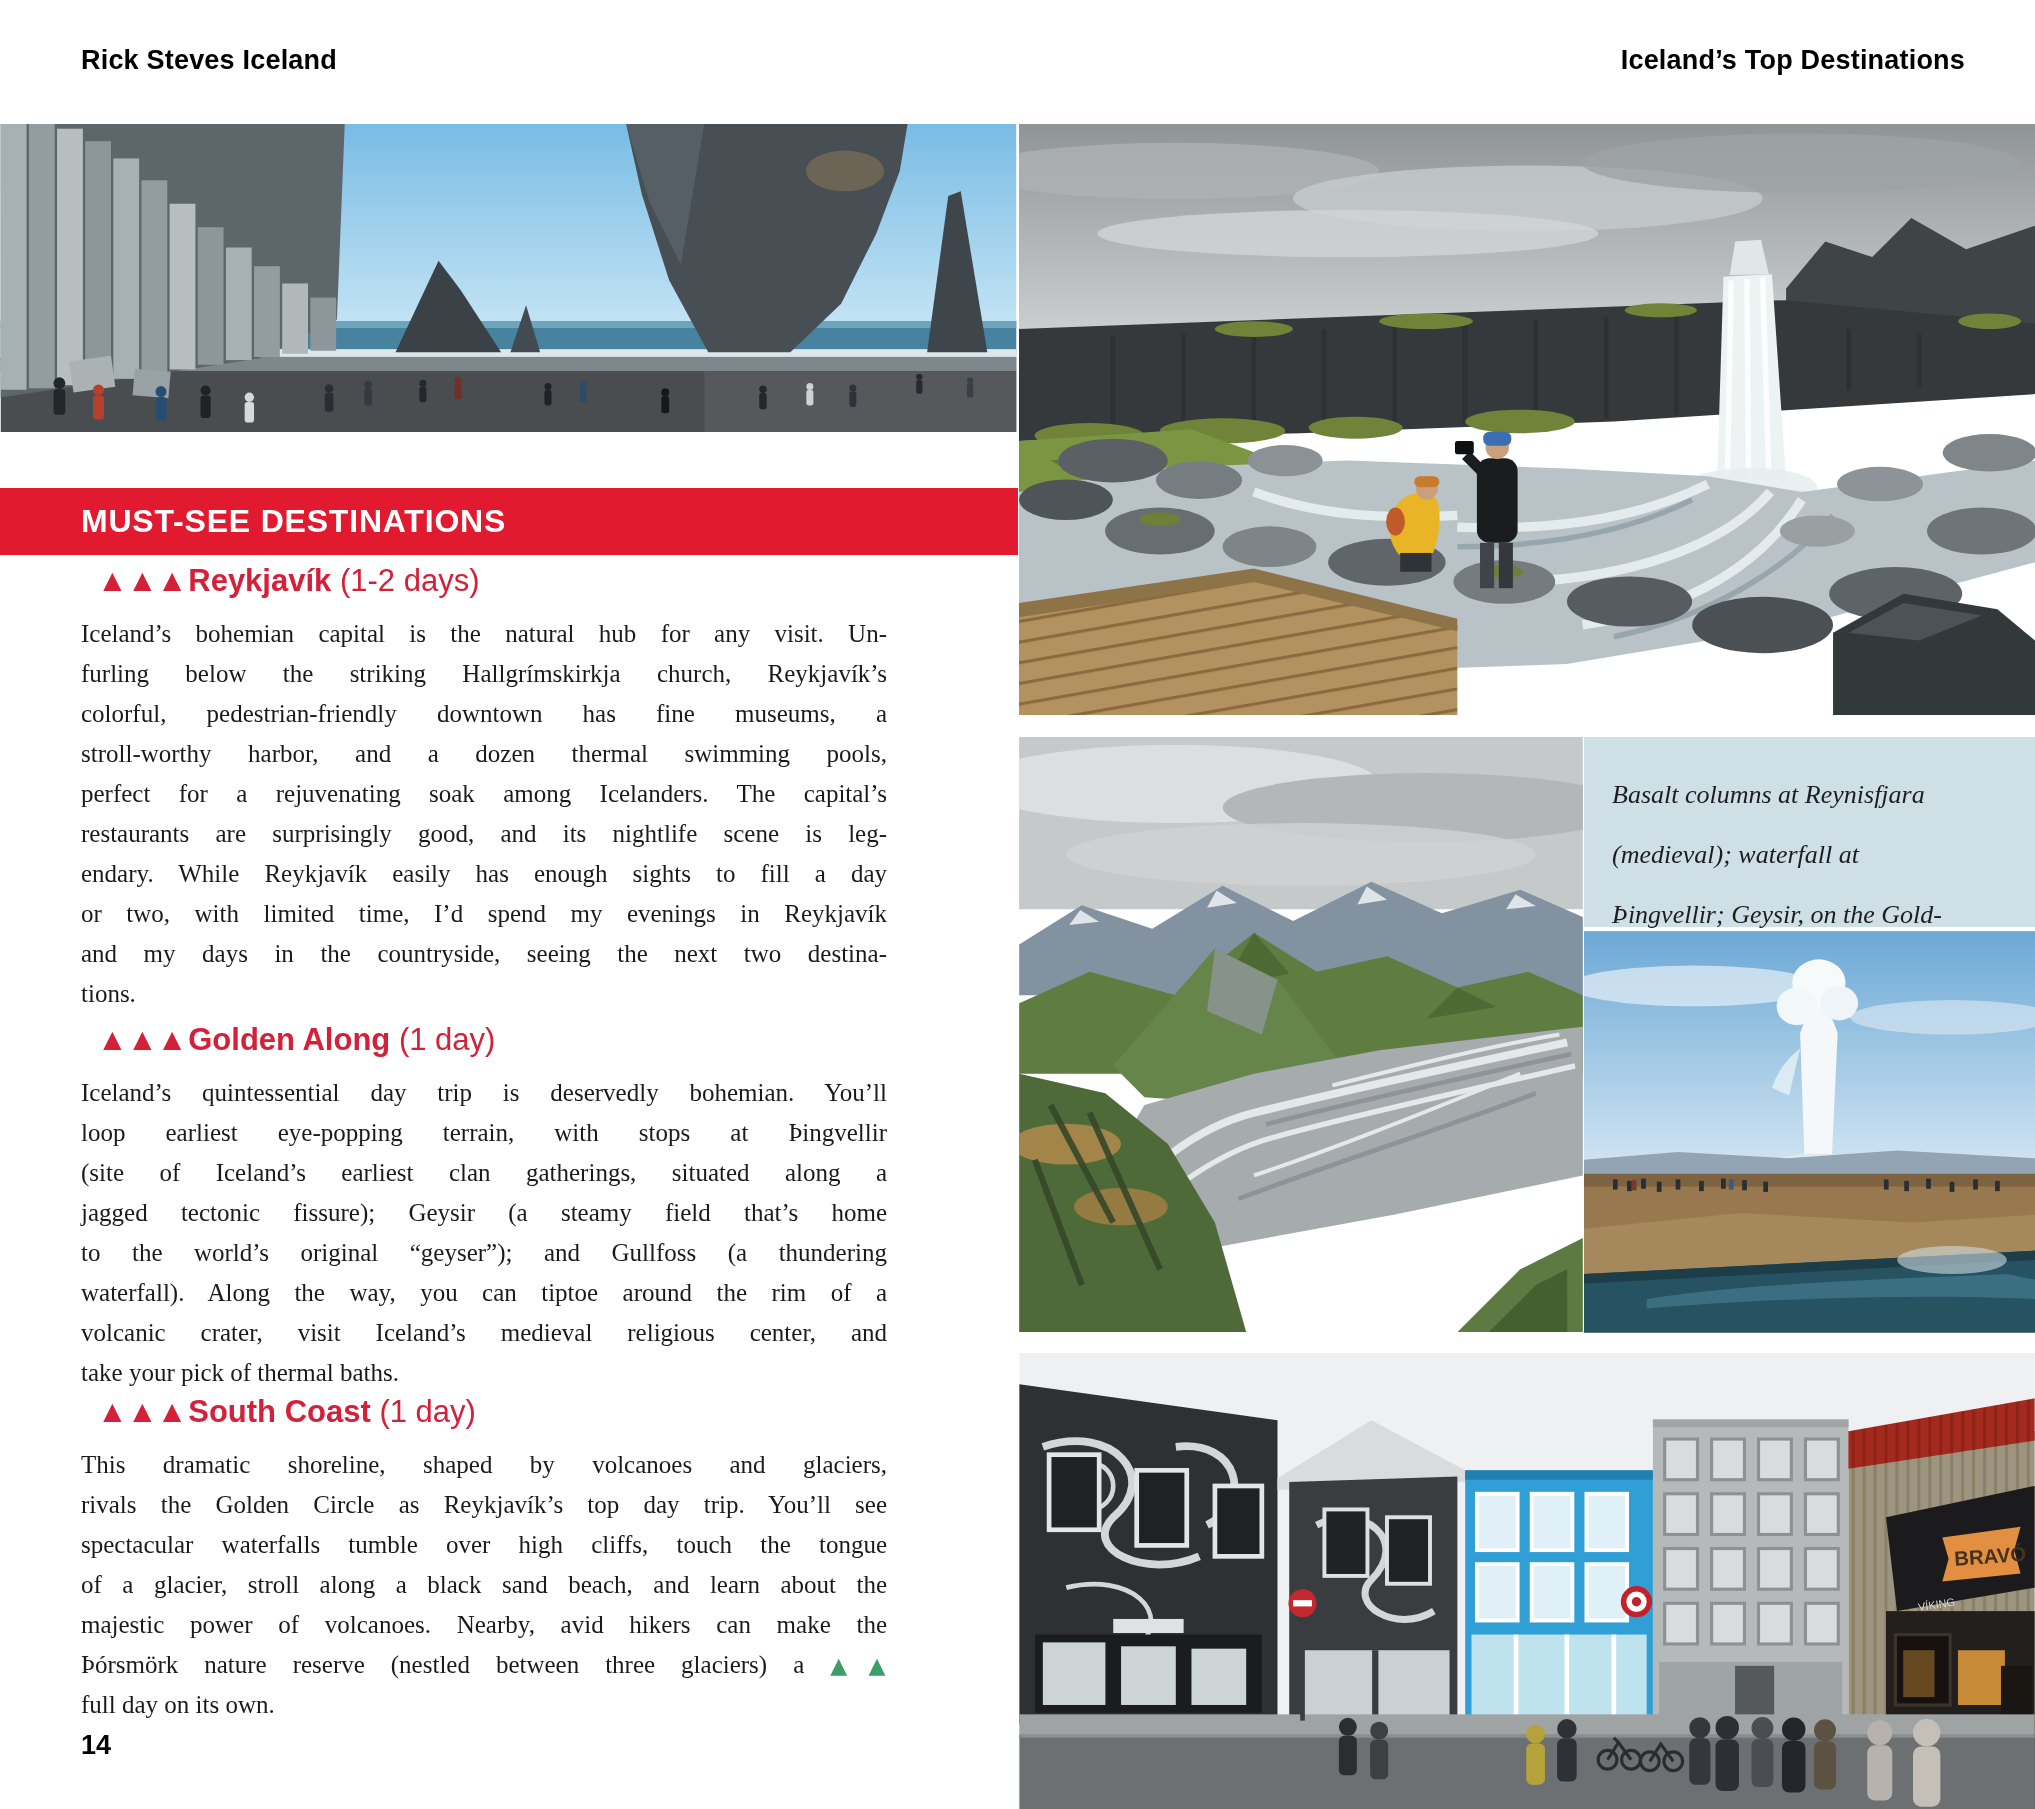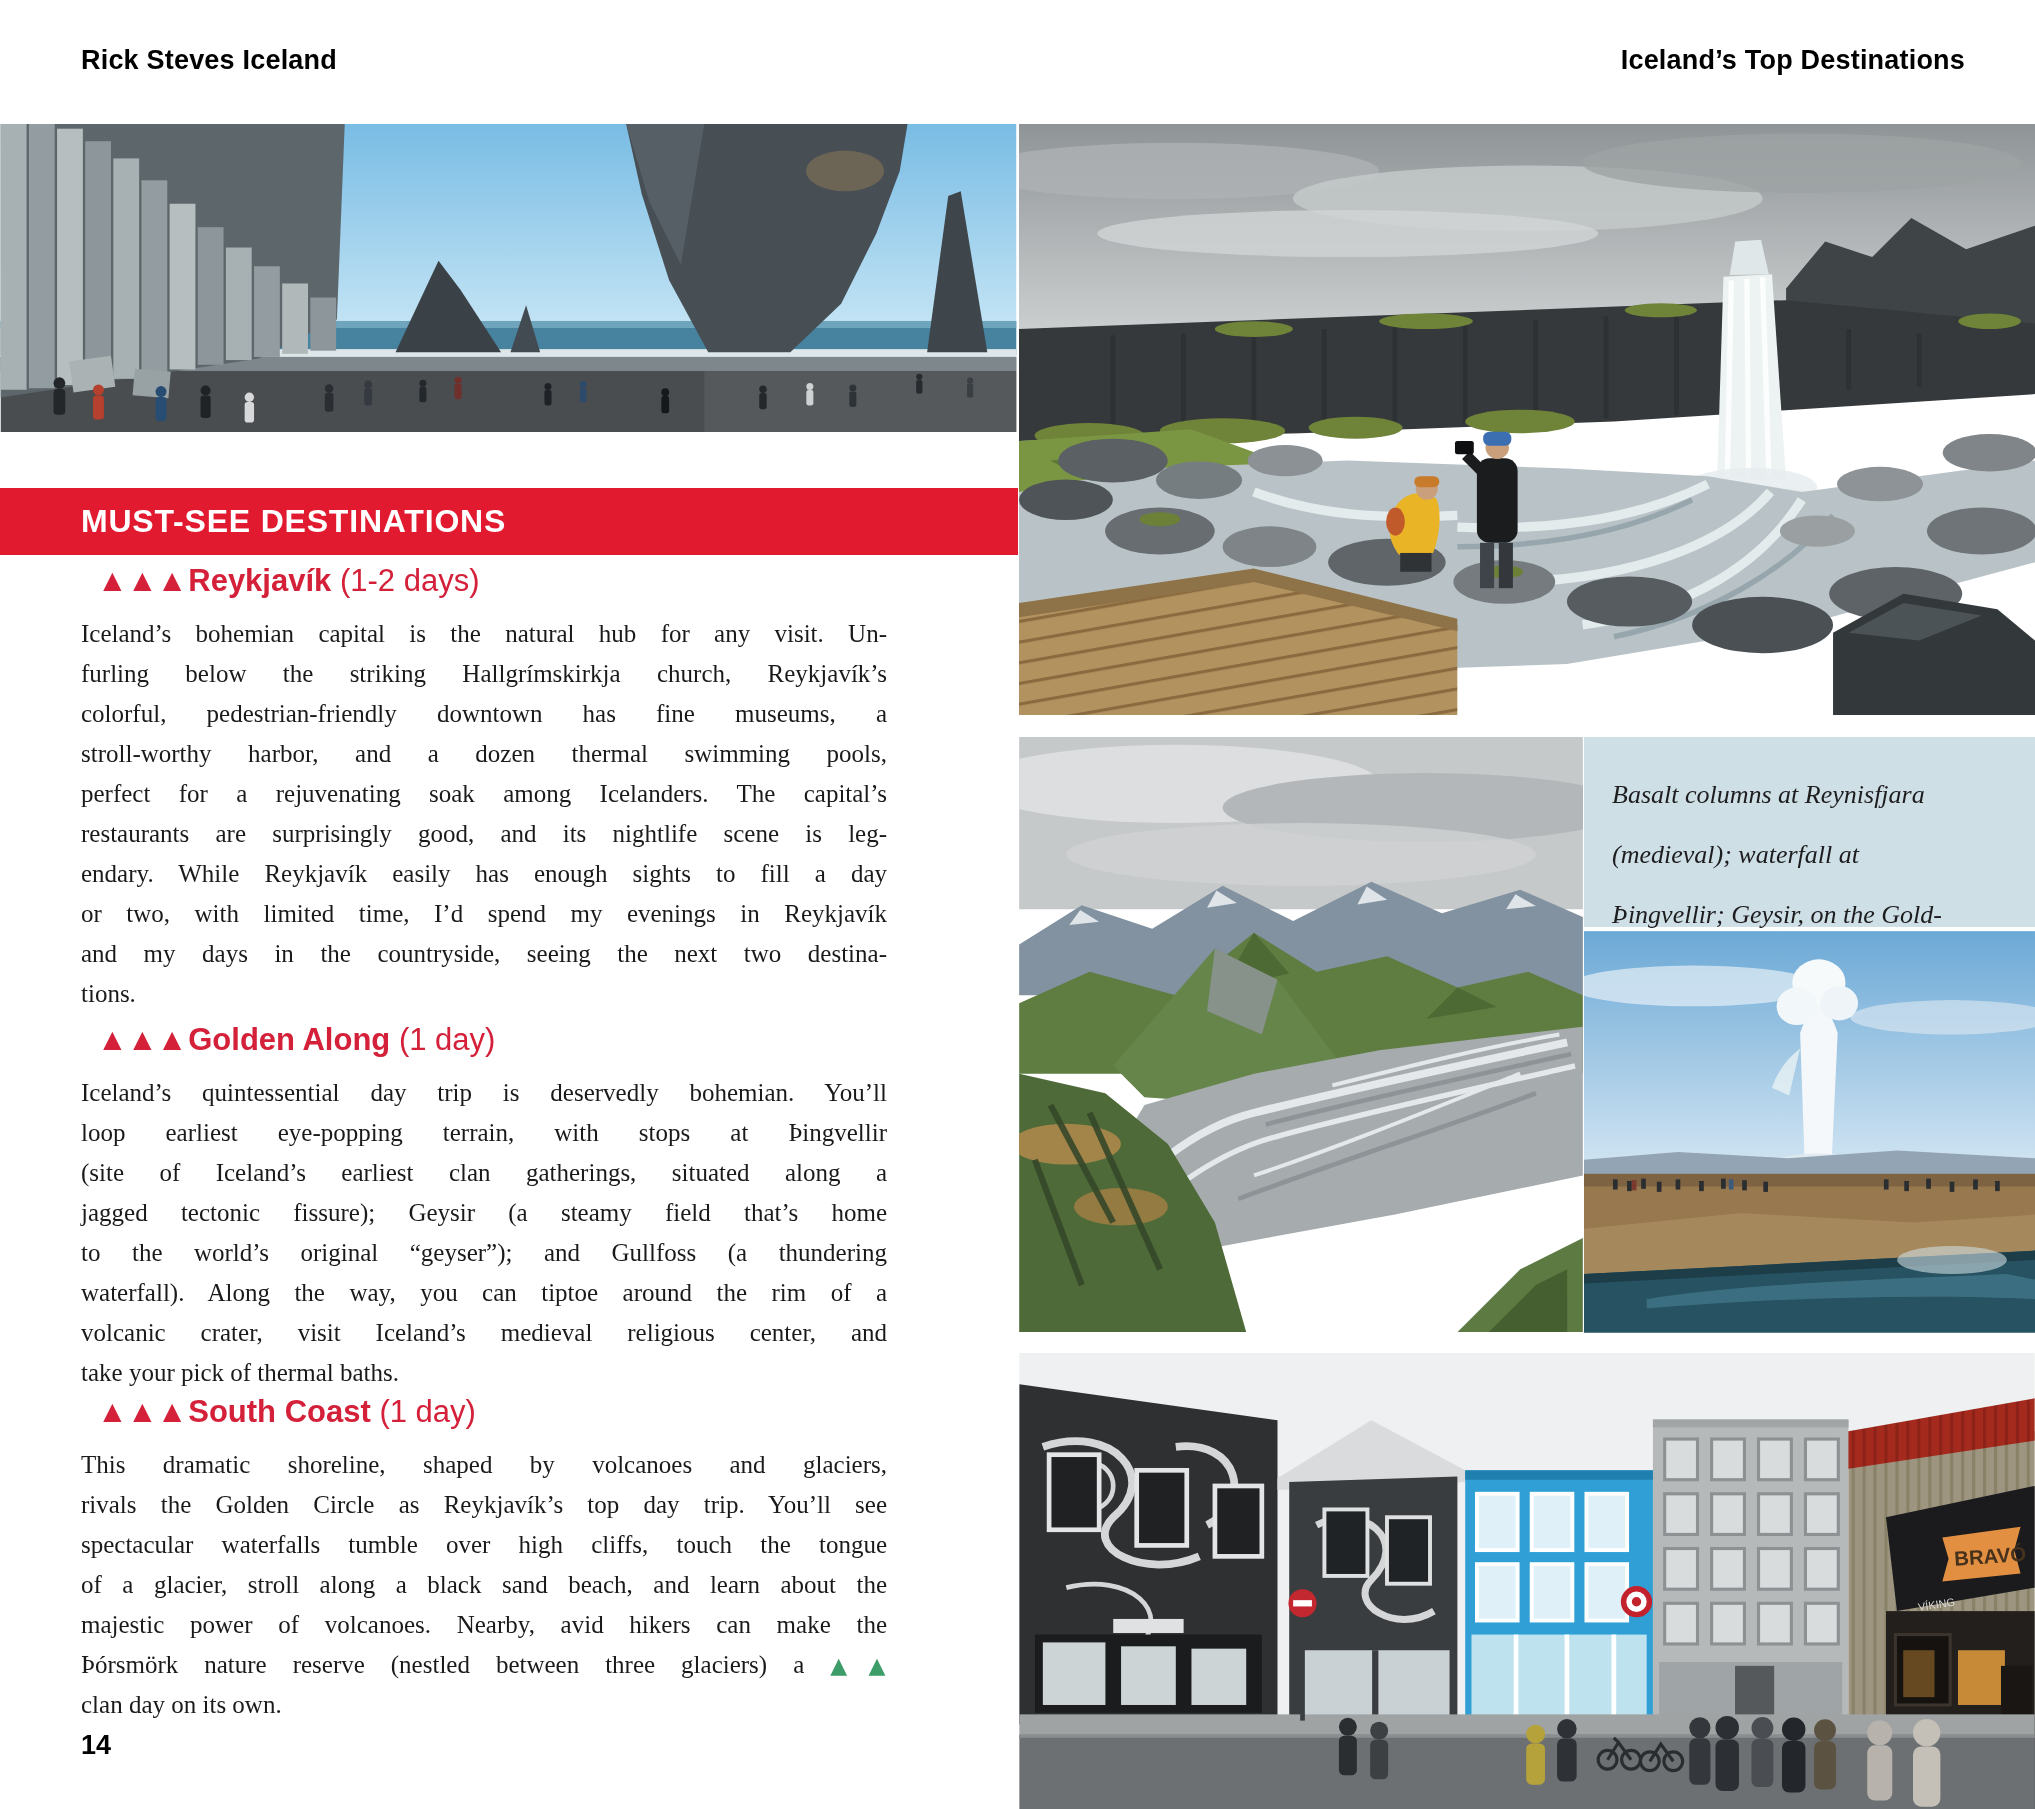--- a/index.html
+++ b/index.html
@@ -273,21 +273,21 @@
 
   <section class="sec" style="top:1379px">
     <h2 class="shead"><span class="tri">▲▲▲</span><span>South Coast</span> <span class="sdur">(1 day)</span></h2>
     <div class="para">
         <div class="line">This dramatic shoreline, shaped by volcanoes and glaciers,</div>
         <div class="line">rivals the Golden Circle as Reykjavík’s top day trip. You’ll see</div>
         <div class="line">spectacular waterfalls tumble over high cliffs, touch the tongue</div>
         <div class="line">of a glacier, stroll along a black sand beach, and learn about the</div>
         <div class="line">majestic power of volcanoes. Nearby, avid hikers can make the</div>
         <div class="line">Þórsmörk nature reserve (nestled between three glaciers) a <span class="tri-green">▲▲</span></div>
-        <div class="line last">clan day on its own.</div>
+        <div class="line last">full day on its own.</div>
       </div>
   </section>
 
   <svg class="ph" style="left:1019px;top:737px" width="564" height="595" viewBox="0 0 720 760">
     <rect width="720" height="220" fill="#c6c9ca"></rect>
     <ellipse cx="200" cy="60" rx="260" ry="50" fill="#dcdedf"></ellipse>
     <ellipse cx="520" cy="90" rx="260" ry="44" fill="#b4b7b9"></ellipse>
     <ellipse cx="360" cy="150" rx="300" ry="40" fill="#d0d2d3" opacity=".8"></ellipse>
     <path d="M0,265 L80,215 L170,245 L260,190 L350,235 L450,185 L540,225 L640,195 L720,230 L720,330 L0,330 Z" fill="#8292a0"></path>
     <g fill="#e9edef" opacity=".9">

